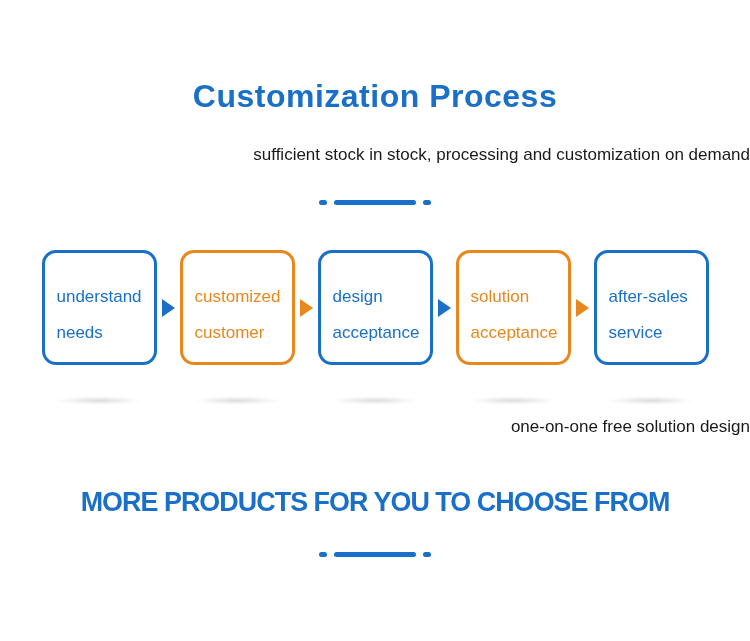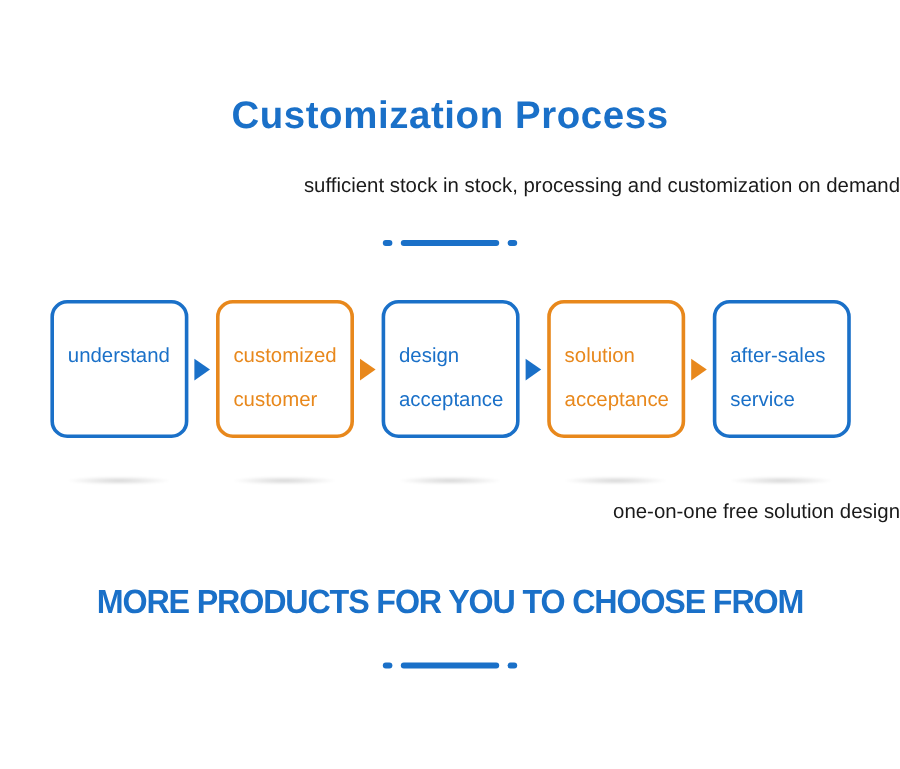--- a/index.html
+++ b/index.html
@@ -131,20 +131,21 @@
     <span class="dot"></span>
     <span class="bar"></span>
     <span class="dot"></span>
   </div>
 
   <div class="flow">
 
     <div class="step">
       <div class="box blue">
         <span>understand</span>
+        <span>needs</span>
       </div>
       <div class="box-shadow"></div>
     </div>
 
     <div class="arrow-wrap">
       <div class="arrow blue"></div>
     </div>
 
     <div class="step">
       <div class="box orange">

